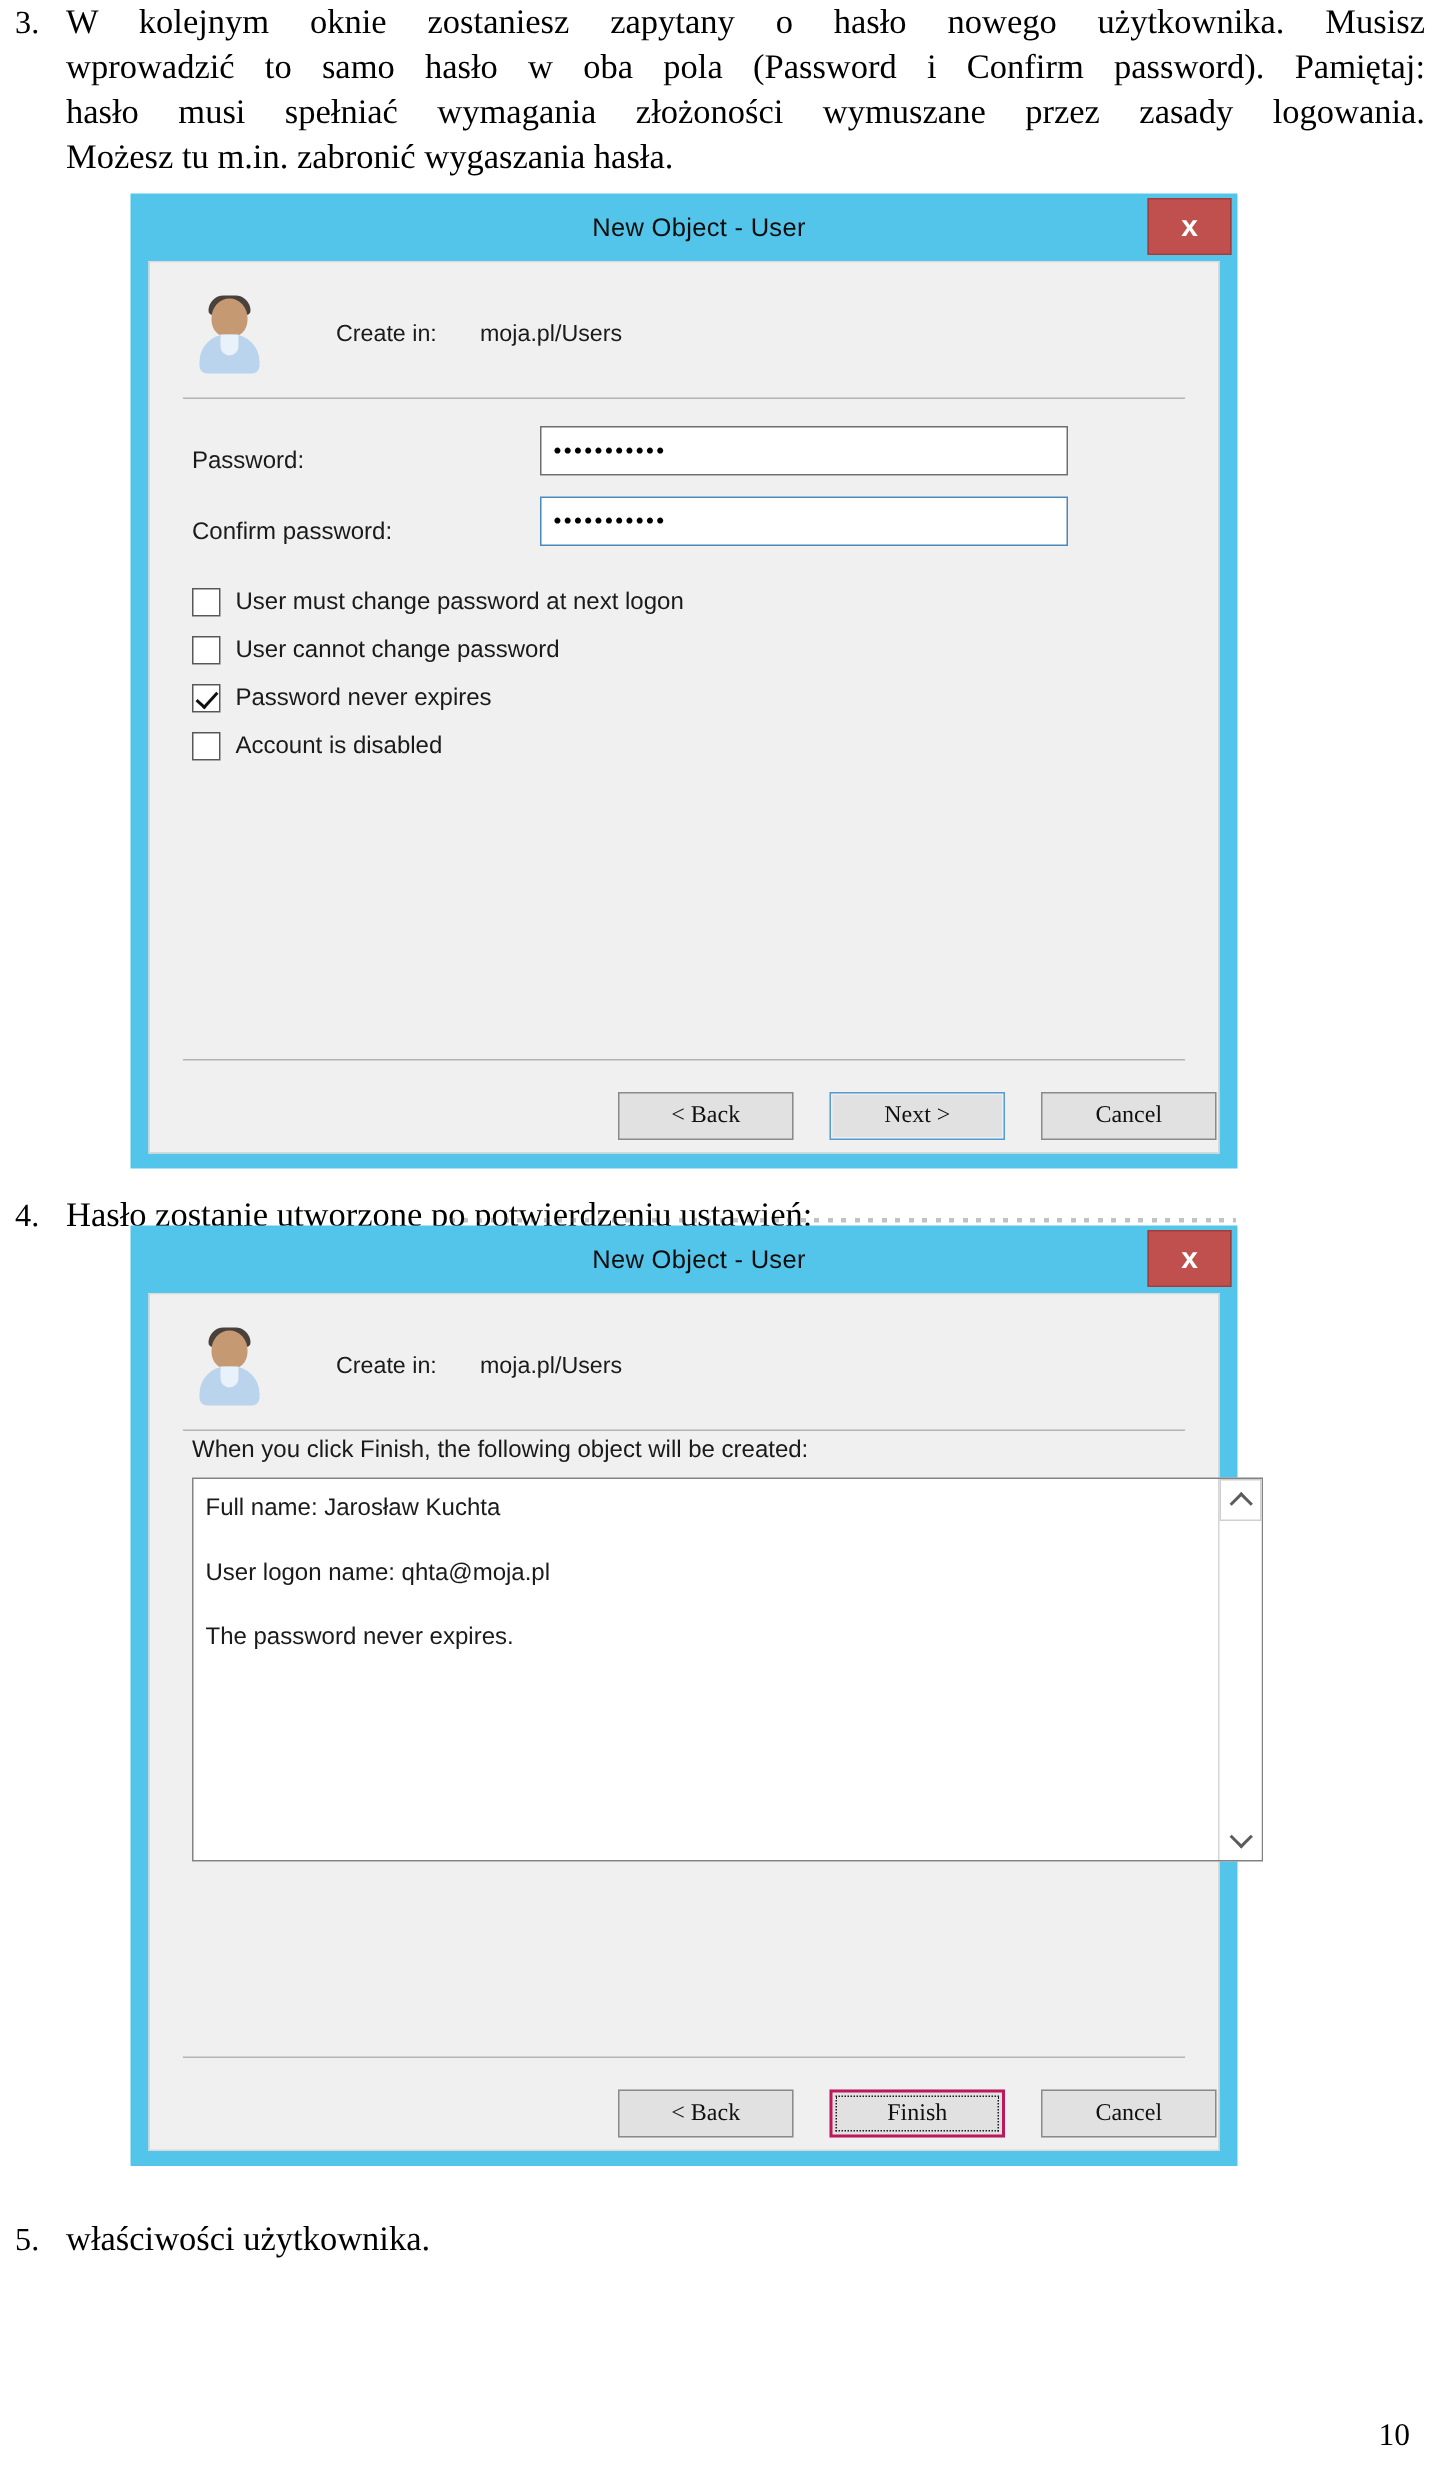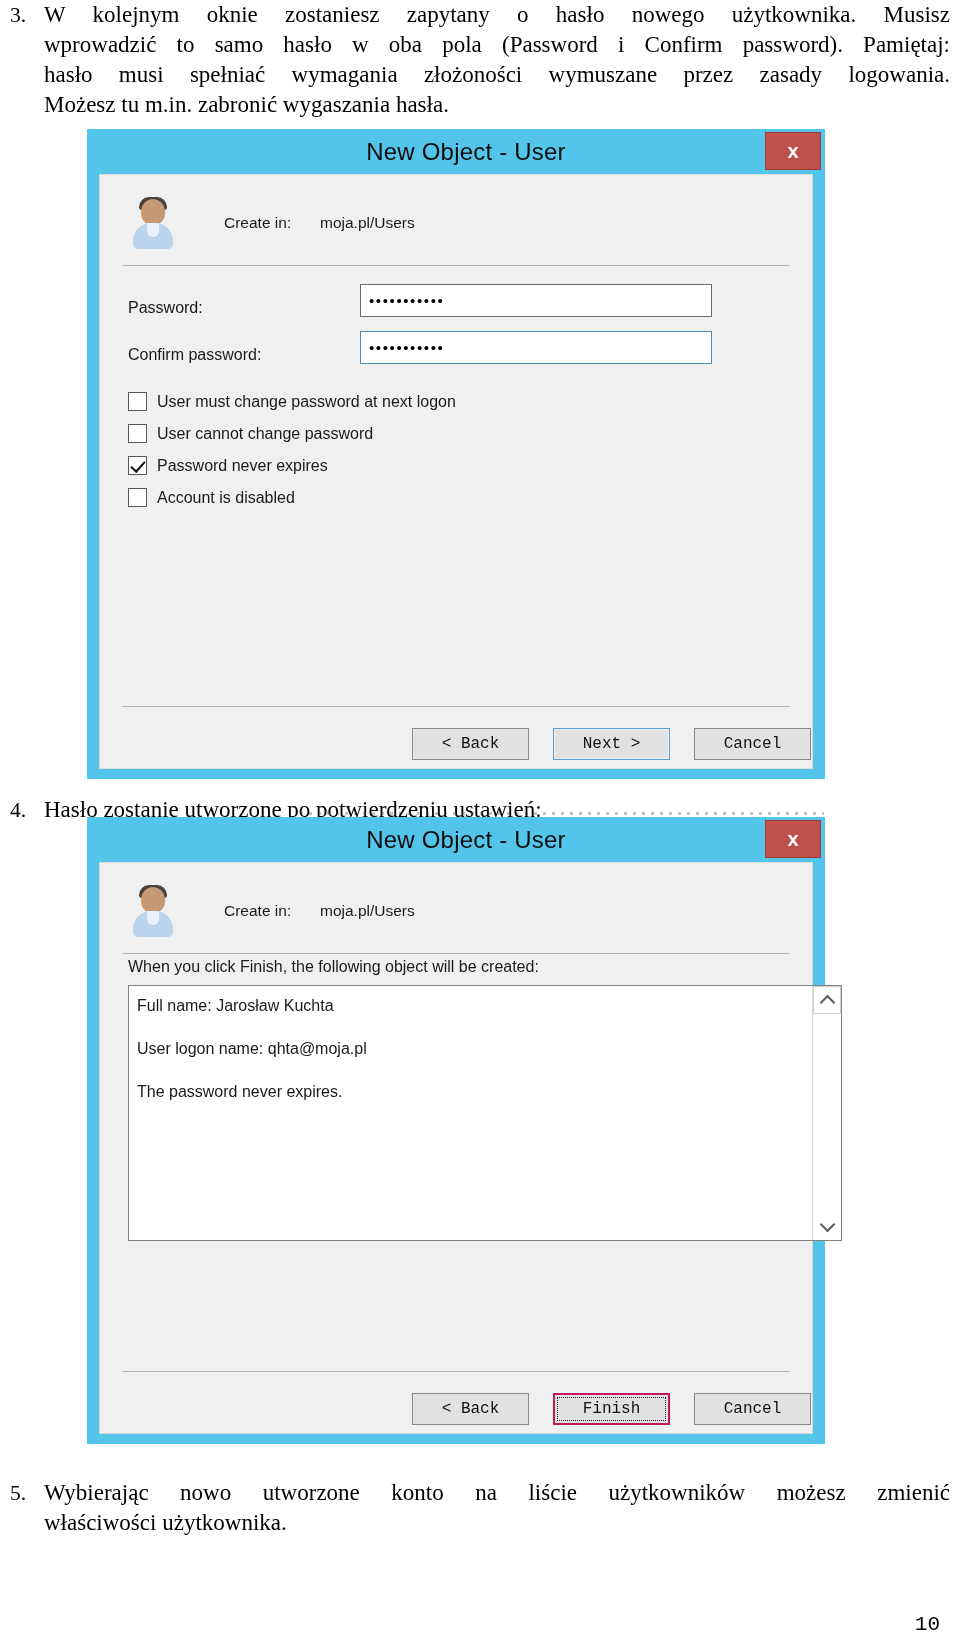--- a/index.html
+++ b/index.html
@@ -50,21 +50,21 @@
   }
   .win-titlebar {
     position: relative;
     height: 44px;
     display: flex;
     align-items: center;
     justify-content: center;
   }
   .win-title {
     font-family: "Liberation Sans", sans-serif;
-    font-size: 24px;
+    font-size: 17px;
     color: #0d0d0d;
     letter-spacing: 0.2px;
     font-weight: 400;
     margin-left: 20px;
   }
   .win-close {
     position: absolute;
     top: 2px;
     right: 3px;
     width: 56px;
@@ -231,21 +231,21 @@
   }
   .btn {
     width: 117px;
     height: 32px;
     background: #e1e1e1;
     border: 1px solid #8a8a8a;
     box-sizing: border-box;
     display: flex;
     align-items: center;
     justify-content: center;
-    font-family: Liberation Mono, monospace;
+    font-family: Liberation Serif, serif;
     font-size: 16px;
     color: #101010;
   }
   .btn.default {
     border: 1px solid #5b9bd0;
     box-shadow: inset 0 0 0 1px #e8f1f8;
   }
   .btn.focusring {
     border: 2px solid #be185d;
     position: relative;
@@ -306,21 +306,21 @@
     position: absolute;
     font-family: "Liberation Sans", sans-serif;
     font-size: 16px;
   }
 
   .page-num {
     position: absolute;
     right: 20px;
     bottom: 8px;
     font-size: 21px;
-    font-family: Liberation Mono, monospace;
+    font-family: Liberation Serif, serif;
   }
 
   .scan-noise {
     position: absolute;
     height: 3px;
     background: repeating-linear-gradient(90deg,
       rgba(80,80,80,0.35) 0px, rgba(80,80,80,0.35) 3px,
       rgba(255,255,255,0) 3px, rgba(255,255,255,0) 9px);
   }
 </style>
@@ -454,18 +454,17 @@
       <div class="btn focusring">Finish</div>
       <div class="btn">Cancel</div>
     </div>
 
   </div>
 </div>
 
 <div class="doc-item" style="left:6px; top:1478px; width:948px;">
   <div class="doc-num">5.</div>
   <div class="doc-body just" style="width:906px;">
-    <p class="stretch">Wybierając  nowo  utworzone  konto  na  liście  użytkowników  możesz  zmienić</p>
     <p>właściwości użytkownika.</p>
   </div>
 </div>
 
 <div class="page-num">10</div>
 
 </body></html>

